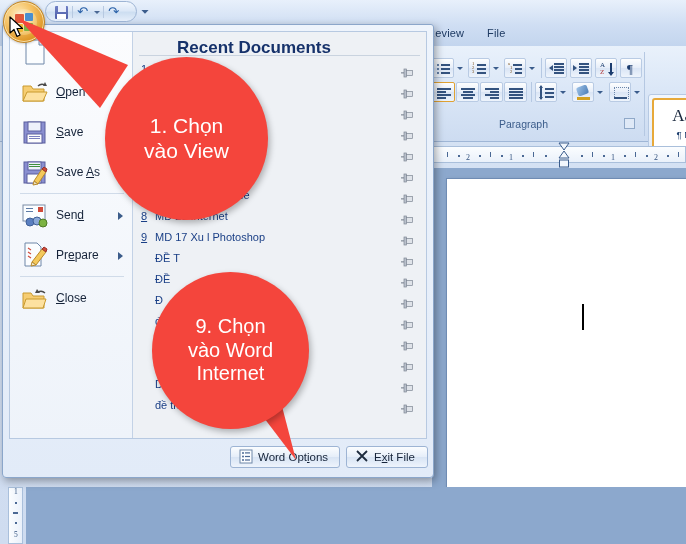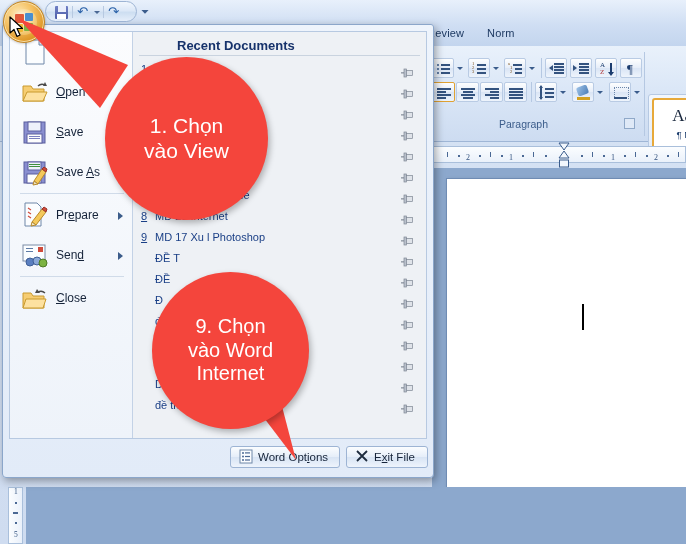--- a/index.html
+++ b/index.html
@@ -244,21 +244,21 @@
     border-top: 4px solid transparent; border-bottom: 4px solid transparent;
     border-left: 5px solid #3b5c8a;
   }
   .mi-sep {
     height: 1px; background: #d0dbe9; margin: 1px 8px 1px 10px;
   }
 
   
   .recent-title {
     position: absolute; left: 8px; top: 6px;
-    font-size: 13px; font-weight: bold; color: #16326b; padding-left: 36px;
+    font-size: 17px; font-weight: bold; color: #16326b; padding-left: 36px;
   }
   .recent-rule {
     position: absolute; left: 6px; top: 23px; right: 6px; height: 1px;
     background: #c9d3df;
   }
   .recent-list {
     position: absolute; left: 0; top: 26px; right: 0; bottom: 2px;
   }
   .recent-row {
     position: relative; height: 21px; display: flex; align-items: center;
@@ -310,21 +310,21 @@
 </style>
 </head>
 <body>
 
 <div id="root">
 
   <div class="word-bg"></div>
 
   <div class="ribbon-tabstrip">
     <div class="tab" style="left:427px;">Review</div>
-    <div class="tab" style="left:487px;">Norm</div>
+    <div class="tab" style="left:487px;">File</div>
   </div>
 
   <div class="ribbon-body">
 
     <div class="rbtn" style="left:432px;top:12px;width:22px;height:20px;">
       <div class="idot" style="left:4px;top:5px;"></div>
         <div class="iline" style="left:8px;top:5px;width:9px;"></div>
       <div class="idot" style="left:4px;top:9px;"></div>
         <div class="iline" style="left:8px;top:9px;width:9px;"></div>
       <div class="idot" style="left:4px;top:13px;"></div>
@@ -547,44 +547,44 @@
           <div class="mi-label">Save <u>A</u>s</div>
           <div class="mi-arrow"></div>
         </div>
 
         <div class="mi-sep"></div>
 
 
         <div class="menu-item">
           <div class="mi-icon">
             <svg width="32" height="30" viewBox="0 0 32 30">
-              <polygon points="7,3 19,3 23,7 23,26 7,26" fill="#fbfdff" stroke="#6f87a8" stroke-width="1"></polygon>
-              <path d="M10,8 l3,2 M10,12 l3,2 M10,16 l3,2" stroke="#d04a3a" stroke-width="1.2" fill="none"></path>
-              <path d="M14,22 L24,9 L28,12 L18,25 Z" fill="#f4c95b" stroke="#b8892a" stroke-width="1"></path>
-              <polygon points="14,22 13,26 18,25" fill="#efe8cc" stroke="#b8892a" stroke-width="1"></polygon>
-              <polygon points="24,9 28,12 29,9 26,7" fill="#d04a3a" stroke="#9a3328" stroke-width="1"></polygon>
-            </svg>
-          </div>
-          <div class="mi-label">Pr<u>e</u>pare</div>
-          <div class="mi-arrow"></div>
-        </div>
-
-        <div class="menu-item">
-          <div class="mi-icon">
-            <svg width="32" height="30" viewBox="0 0 32 30">
               <rect x="5" y="5" width="22" height="16" fill="#fbfdff" stroke="#7a8ba5" stroke-width="1"></rect>
               <rect x="8" y="8" width="7" height="1" fill="#5d7ba5"></rect>
               <rect x="8" y="11" width="7" height="1" fill="#5d7ba5"></rect>
               <rect x="20" y="7" width="5" height="5" fill="#d04a3a"></rect>
               <circle cx="12" cy="22" r="4" fill="#5a7fc0" stroke="#3e5e96" stroke-width="1"></circle>
               <circle cx="19" cy="21" r="4" fill="#8aa8d8" stroke="#3e5e96" stroke-width="1"></circle>
               <circle cx="25" cy="23" r="4" fill="#7cb342" stroke="#4e7a26" stroke-width="1"></circle>
             </svg>
           </div>
           <div class="mi-label">Sen<u>d</u></div>
+          <div class="mi-arrow"></div>
+        </div>
+
+        <div class="menu-item">
+          <div class="mi-icon">
+            <svg width="32" height="30" viewBox="0 0 32 30">
+              <polygon points="7,3 19,3 23,7 23,26 7,26" fill="#fbfdff" stroke="#6f87a8" stroke-width="1"></polygon>
+              <path d="M10,8 l3,2 M10,12 l3,2 M10,16 l3,2" stroke="#d04a3a" stroke-width="1.2" fill="none"></path>
+              <path d="M14,22 L24,9 L28,12 L18,25 Z" fill="#f4c95b" stroke="#b8892a" stroke-width="1"></path>
+              <polygon points="14,22 13,26 18,25" fill="#efe8cc" stroke="#b8892a" stroke-width="1"></polygon>
+              <polygon points="24,9 28,12 29,9 26,7" fill="#d04a3a" stroke="#9a3328" stroke-width="1"></polygon>
+            </svg>
+          </div>
+          <div class="mi-label">Pr<u>e</u>pare</div>
           <div class="mi-arrow"></div>
         </div>
 
 
         <div class="mi-sep"></div>
 
         <div class="menu-item">
           <div class="mi-icon">
             <svg width="32" height="30" viewBox="0 0 32 30">
               <path d="M5,10 L13,10 L15,13 L26,13 L26,25 L5,25 Z" fill="#f6cd72" stroke="#c99a2e" stroke-width="1"></path>

